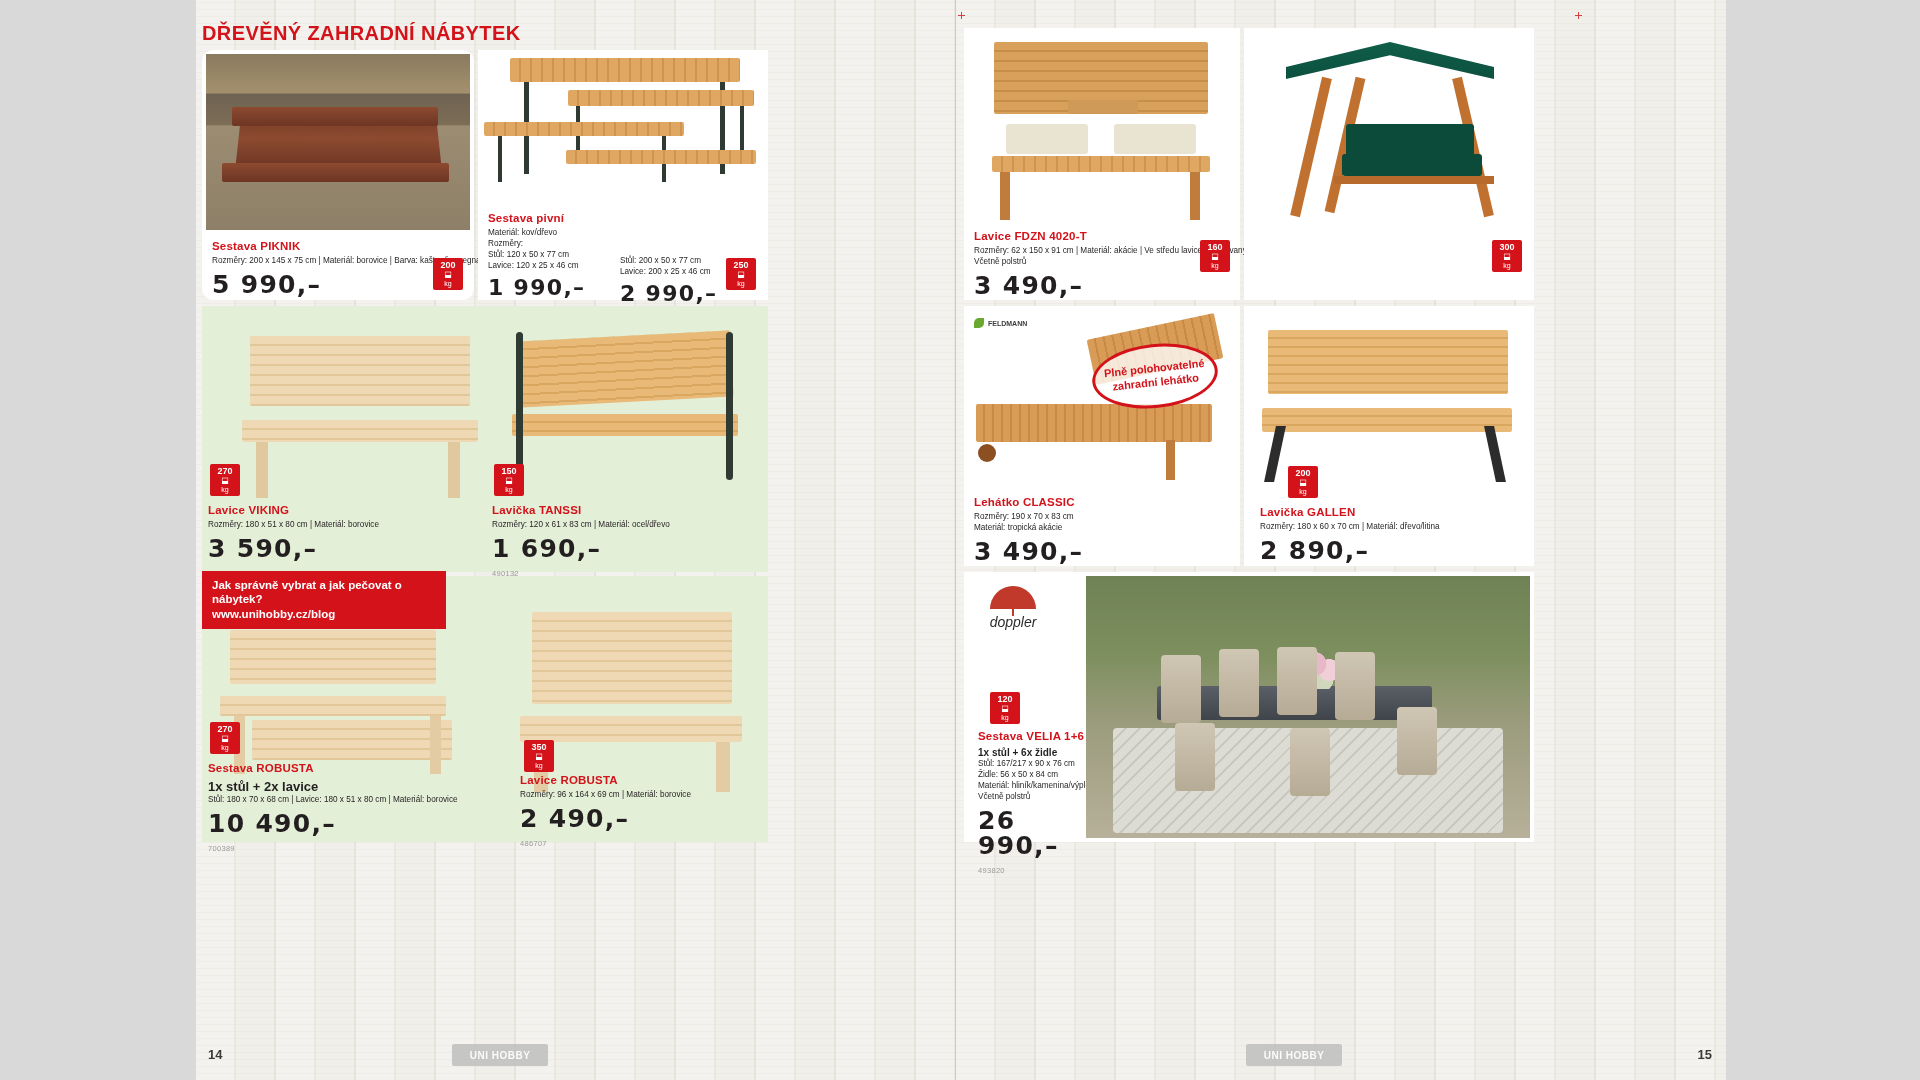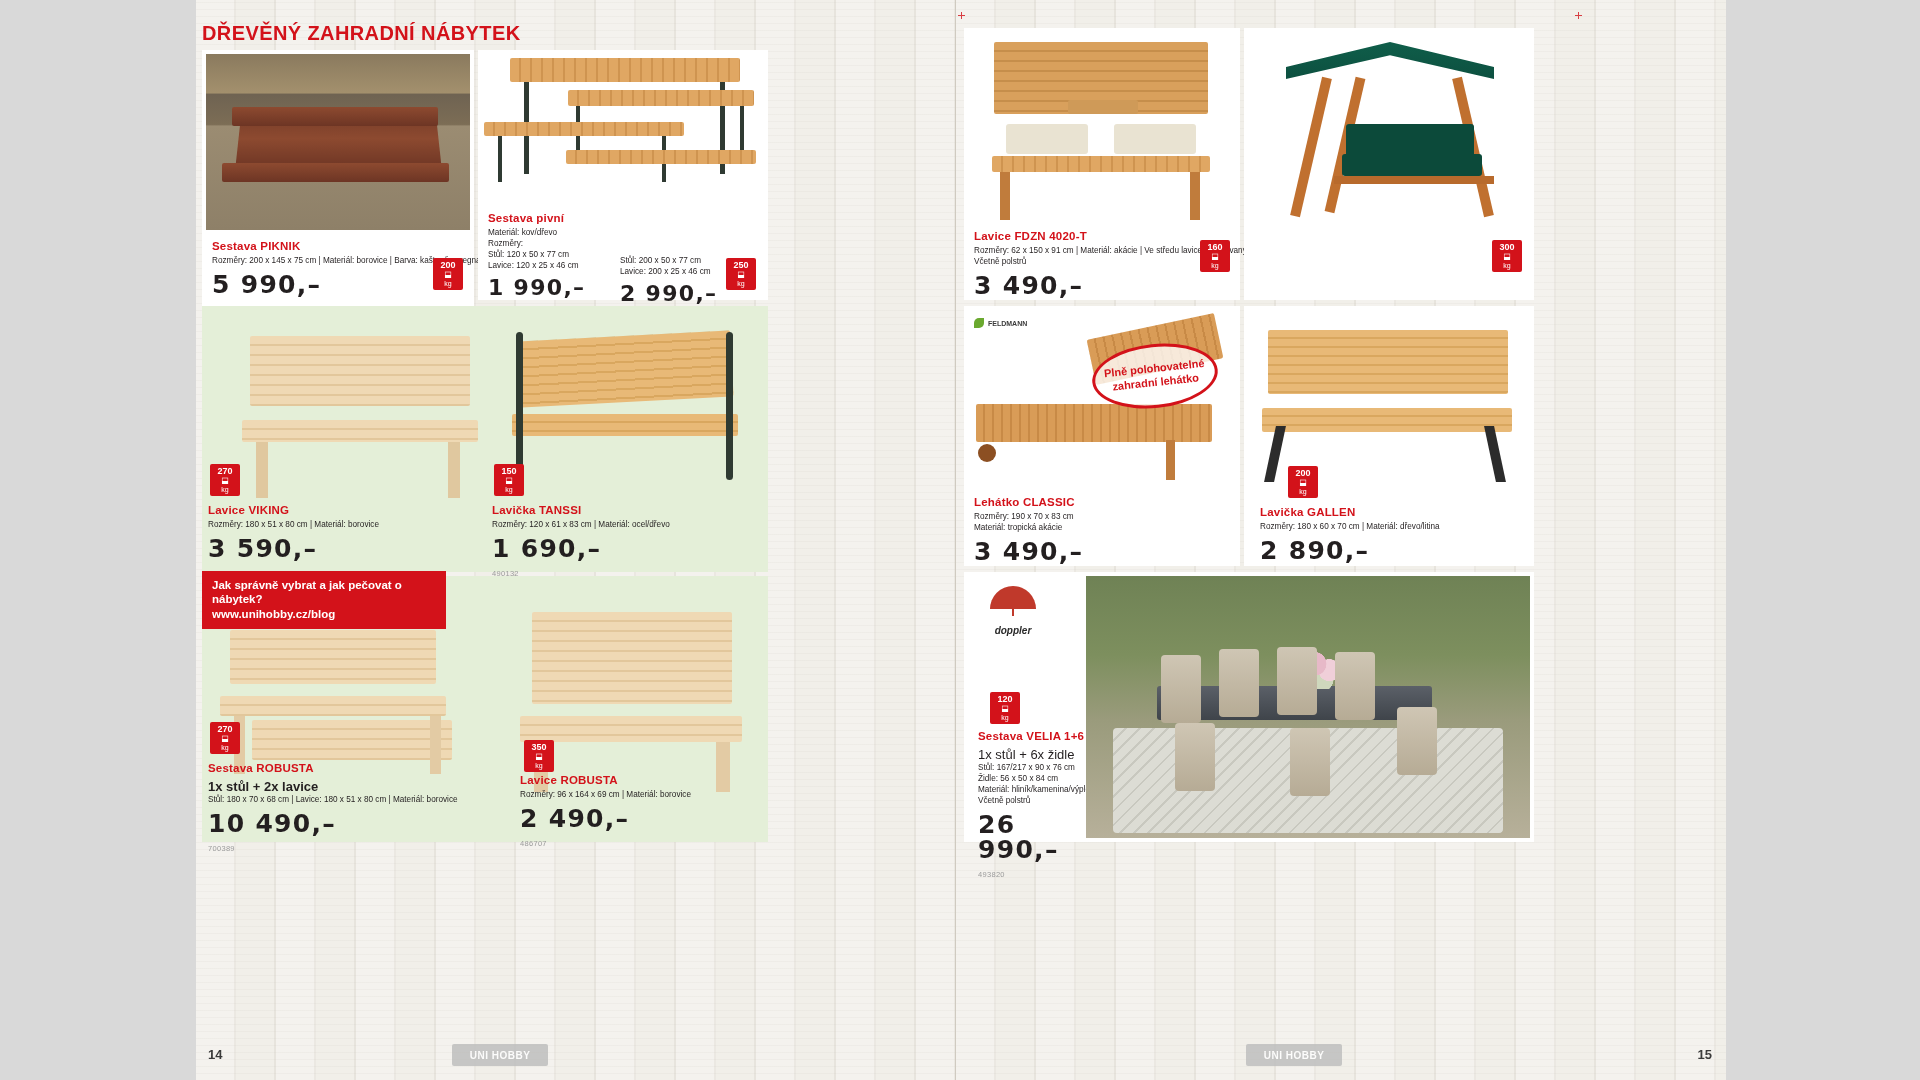--- a/index.html
+++ b/index.html
@@ -194,21 +194,21 @@
     width: 46px; height: 23px; margin: 0 auto;
     background: #c0392b;
     border-radius: 23px 23px 0 0;
     position: relative;
   }
   .brand-doppler .dome::after {
     content: ""; position: absolute; left: 50%; top: 4px;
     width: 2px; height: 26px; background: #c0392b; transform: translateX(-50%);
   }
   .brand-doppler .dn {
-    margin-top: 16px; font-size: 10px; font-weight: bold;
+    margin-top: 5px; font-size: 14px; font-weight: normal;
     color: #2b2b2b; font-style: italic;
   }
 
   
   .terrace {
     background: linear-gradient(180deg,#6f8255 0%, #7d8f5e 30%, #9a9b7c 55%, #b7b09a 100%);
   }
   .terrace .rug {
     position: absolute; left: 6%; top: 58%; width: 88%; height: 40%;
     background: repeating-linear-gradient(135deg,#dcdcd4 0 8px,#c8c8bf 8px 10px);
@@ -257,21 +257,21 @@
 </style>
 </head>
 <body>
 
 <div class="spread">
 
   <div class="page page-left">
 
     <div class="headline">DŘEVĚNÝ ZAHRADNÍ NÁBYTEK</div>
 
-    <div class="panel white" style="left:6px; top:50px; width:272px; height:305px;">
+    <div class="panel white" style="left:6px; top:50px; width:272px; height:250px;border-radius:12px;">
       <div class="photo deck" style="left:4px; top:4px; width:264px; height:176px;">
         <div class="tbl"></div>
         <div class="bench2"></div>
         <div class="bench1"></div>
       </div>
       <div style="position:absolute; left:10px; top:190px; width:250px;">
         <div class="ptitle">Sestava PIKNIK</div>
         <div class="pspec">
           <div>Rozměry: 200 x 145 x 75 cm | Materiál: borovice | Barva: kaštan/impregnace</div>
         </div>
@@ -524,21 +524,21 @@
         <div class="dn">doppler</div>
       </div>
       <div class="badge" style="left:26px; top:120px;">
         <div class="b-num">120</div>
         <div class="b-ico">⬓</div>
         <div class="b-unit">kg</div>
       </div>
       <div style="position:absolute; left:14px; top:158px; width:110px;">
         <div class="ptitle">Sestava VELIA 1+6</div>
         <div class="pspec">
-          <div style="font-weight:normal; font-size:13px;">1x stůl + 6x židle</div>
+          <div style="font-weight:bold; font-size:10px;">1x stůl + 6x židle</div>
           <div>Stůl: 167/217 x 90 x 76 cm</div>
           <div>Židle: 56 x 50 x 84 cm</div>
           <div>Materiál: hliník/kamenina/výplet</div>
           <div>Včetně polstrů</div>
         </div>
         <div class="price">26 990,–</div>
         <div class="code">493820</div>
       </div>
       <div class="photo terrace" style="left:122px; top:4px; width:444px; height:262px;">
         <div class="rug"></div>

